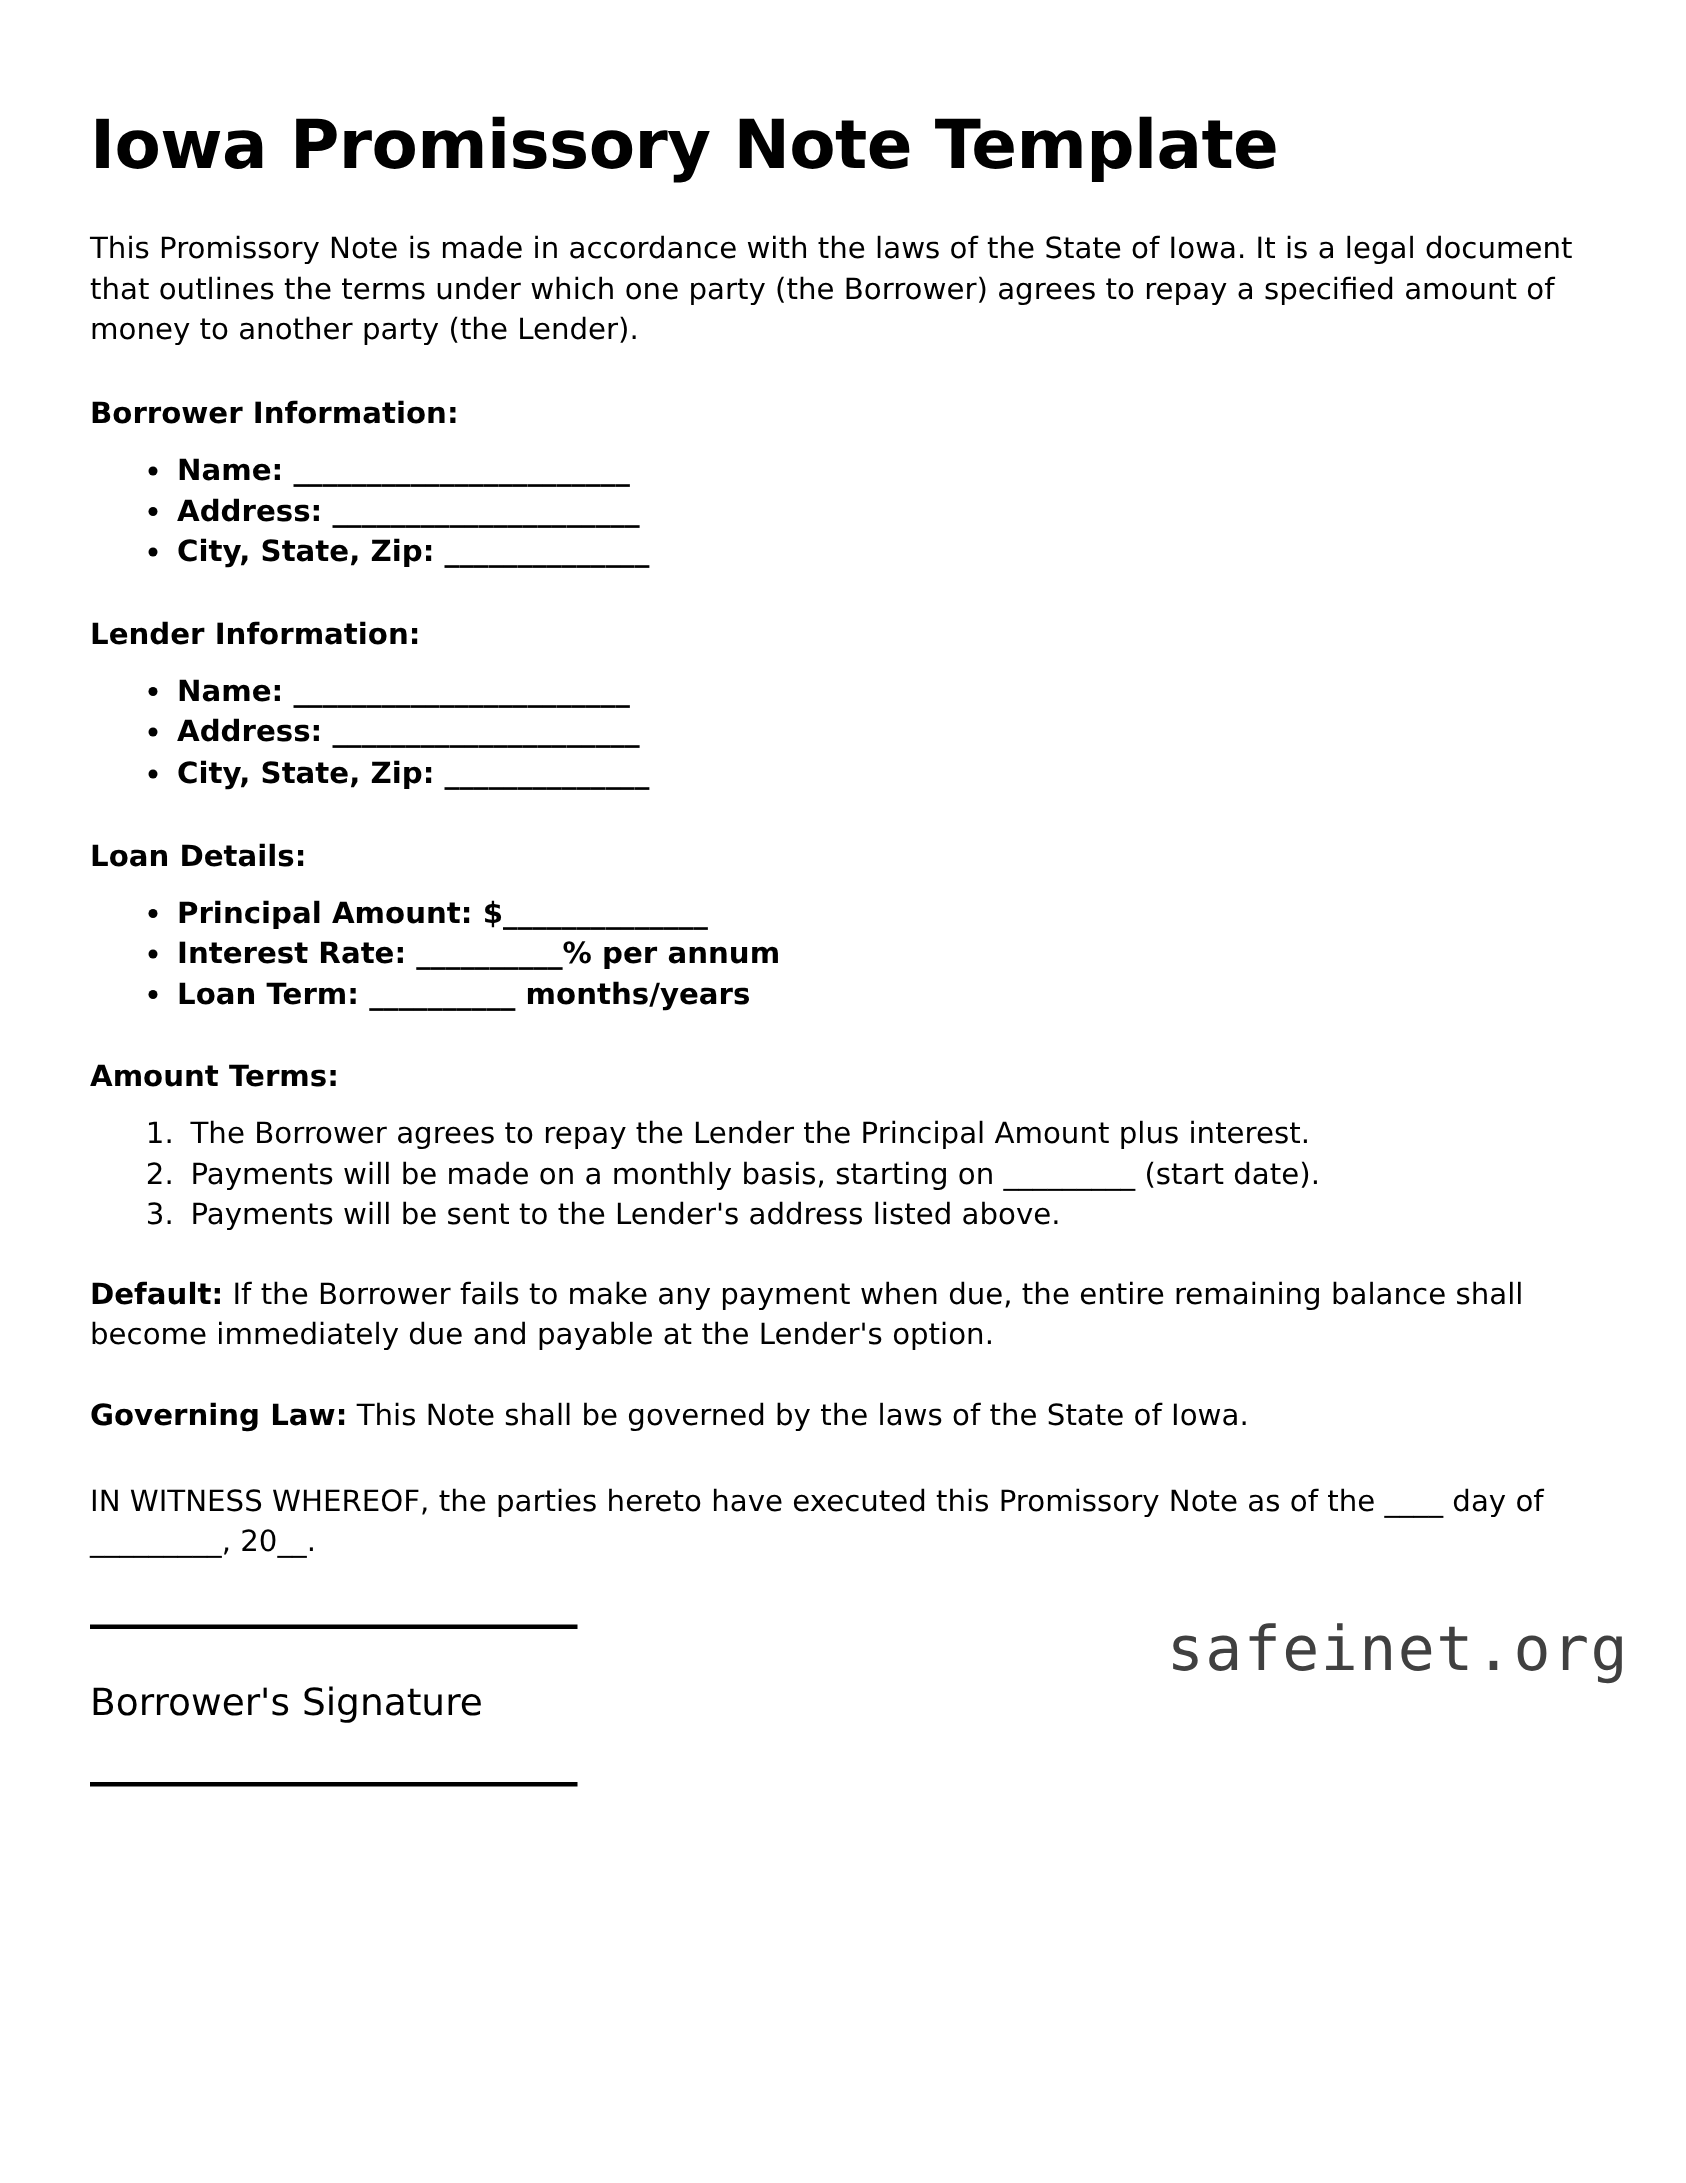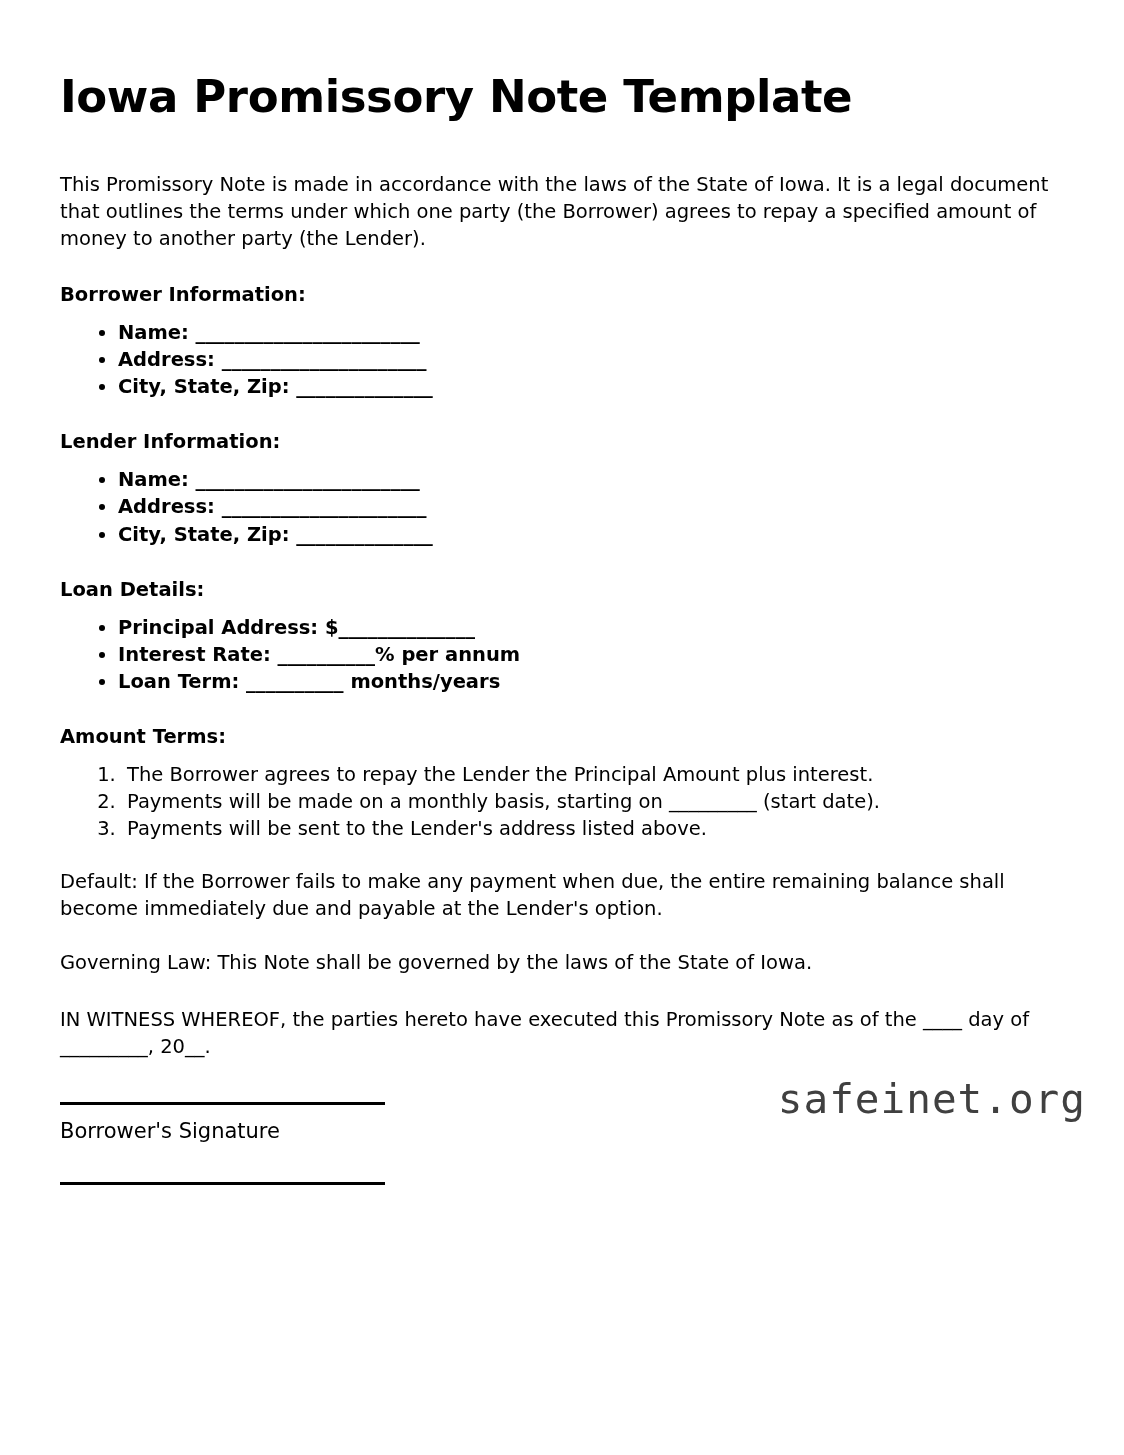--- a/index.html
+++ b/index.html
@@ -28,21 +28,21 @@
     font-weight: bold;
     letter-spacing: -0.4px;
     line-height: 1.12;
     margin: 0 0 0 0;
     padding-top: 14px;
   }
 
   .intro {
     font-size: 19.5px;
     line-height: 1.38;
-    margin: 50px 0 0 0;
+    margin: 31px 0 0 0;
     max-width: 1005px;
   }
 
   .section-head {
     font-size: 19.5px;
     font-weight: bold;
     margin: 30px 0 0 0;
   }
 
   ul.blank-list {
@@ -70,21 +70,21 @@
     padding: 0;
     padding-left: 5px;
   }
 
   .para {
     font-size: 19.5px;
     line-height: 1.38;
     margin: 27px 0 0 0;
     max-width: 1000px;
   }
-  .para b { font-weight: normal; }
+  .para b { font-weight: bold; }
 
   .witness {
     font-size: 19.5px;
     line-height: 1.38;
     margin: 30px 0 0 0;
     max-width: 1000px;
     white-space: pre-wrap;
   }
 
   .sig-block {
@@ -93,23 +93,23 @@
   .sig-block.second {
     margin-top: 36px;
   }
   .sig-rule {
     width: 325px;
     height: 0;
     border-top: 3px solid #000;
     margin: 0;
   }
   .sig-label {
-    font-size: 21px;
+    font-size: 25px;
     line-height: 1.38;
-    margin-top: 12px;
+    margin-top: 32px;
   }
 
   .watermark {
     position: absolute;
     right: 38px;
     bottom: 30px;
     font-family: "DejaVu Sans Mono", "Liberation Mono", monospace;
     font-size: 41px;
     letter-spacing: 1px;
     color: #404040;
@@ -134,21 +134,21 @@
 
   <h2 class="section-head">Lender Information:</h2>
   <ul class="blank-list">
     <li>Name: _______________________</li>
     <li>Address: _____________________</li>
     <li>City, State, Zip: ______________</li>
   </ul>
 
   <h2 class="section-head">Loan Details:</h2>
   <ul class="blank-list">
-    <li>Principal Address: $______________</li>
+    <li>Principal Amount: $______________</li>
     <li>Interest Rate: __________% per annum</li>
     <li>Loan Term: __________ months/years</li>
   </ul>
 
   <h2 class="section-head">Amount Terms:</h2>
   <ol class="terms-list">
     <li>The Borrower agrees to repay the Lender the Principal Amount plus interest.</li>
     <li>Payments will be made on a monthly basis, starting on _________ (start date).</li>
     <li>Payments will be sent to the Lender's address listed above.</li>
   </ol>

